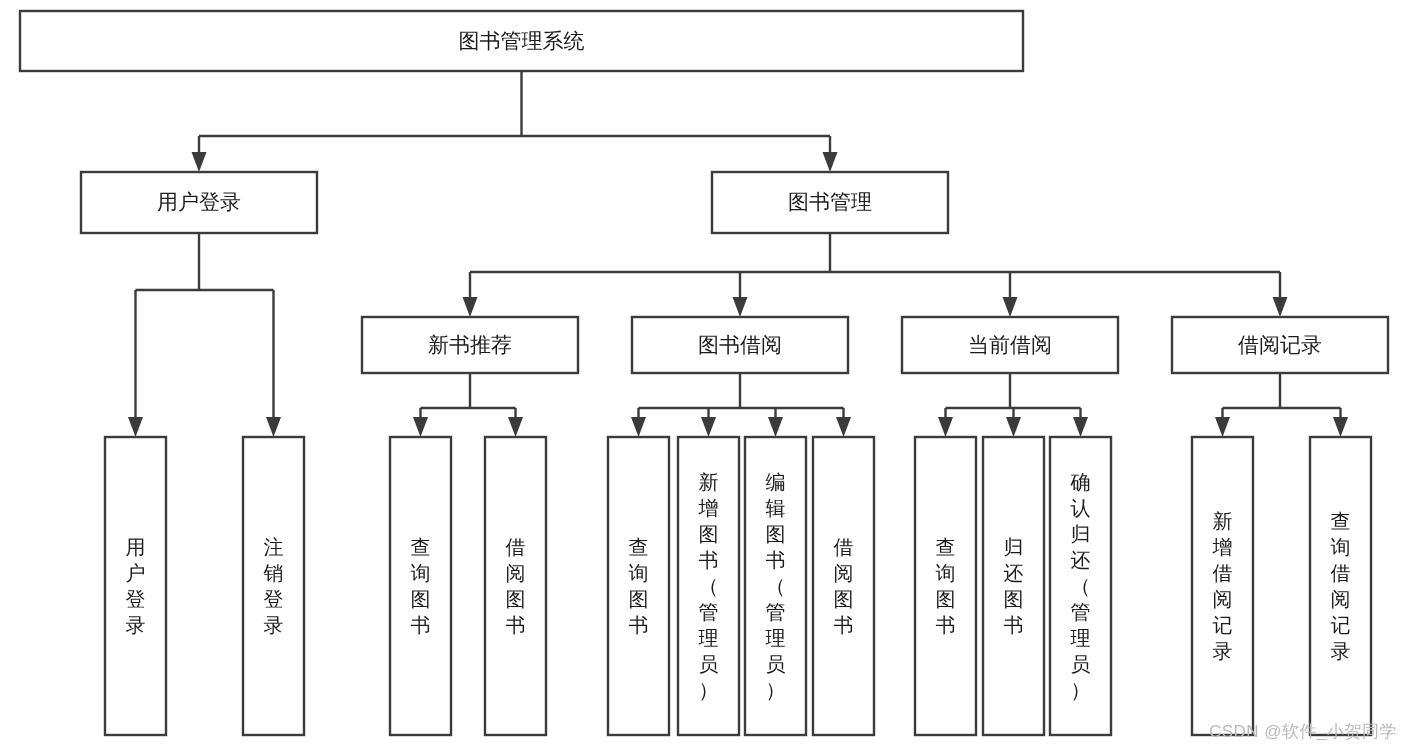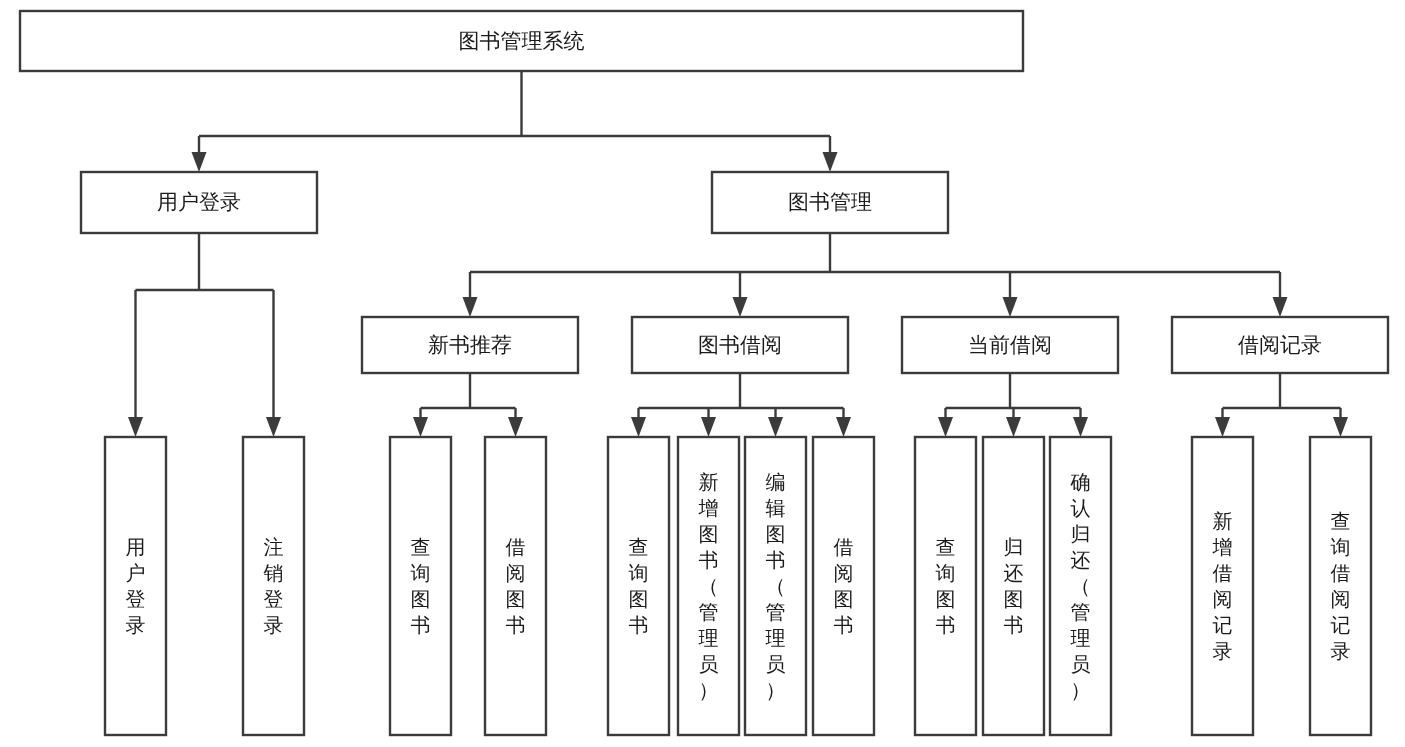--- a/index.html
+++ b/index.html
@@ -262,14 +262,15 @@
           <text x="1340.5" y="549" class="node-label-vertical" dominant-baseline="middle">询</text>
           <text x="1340.5" y="575" class="node-label-vertical" dominant-baseline="middle">借</text>
           <text x="1340.5" y="601" class="node-label-vertical" dominant-baseline="middle">阅</text>
           <text x="1340.5" y="627" class="node-label-vertical" dominant-baseline="middle">记</text>
           <text x="1340.5" y="653" class="node-label-vertical" dominant-baseline="middle">录</text>
         </g>
       </g>
 
   </svg>
 
+  <div class="watermark-text">CSDN @软件_小贺同学</div>
 
 </div>
 
 </body></html>

